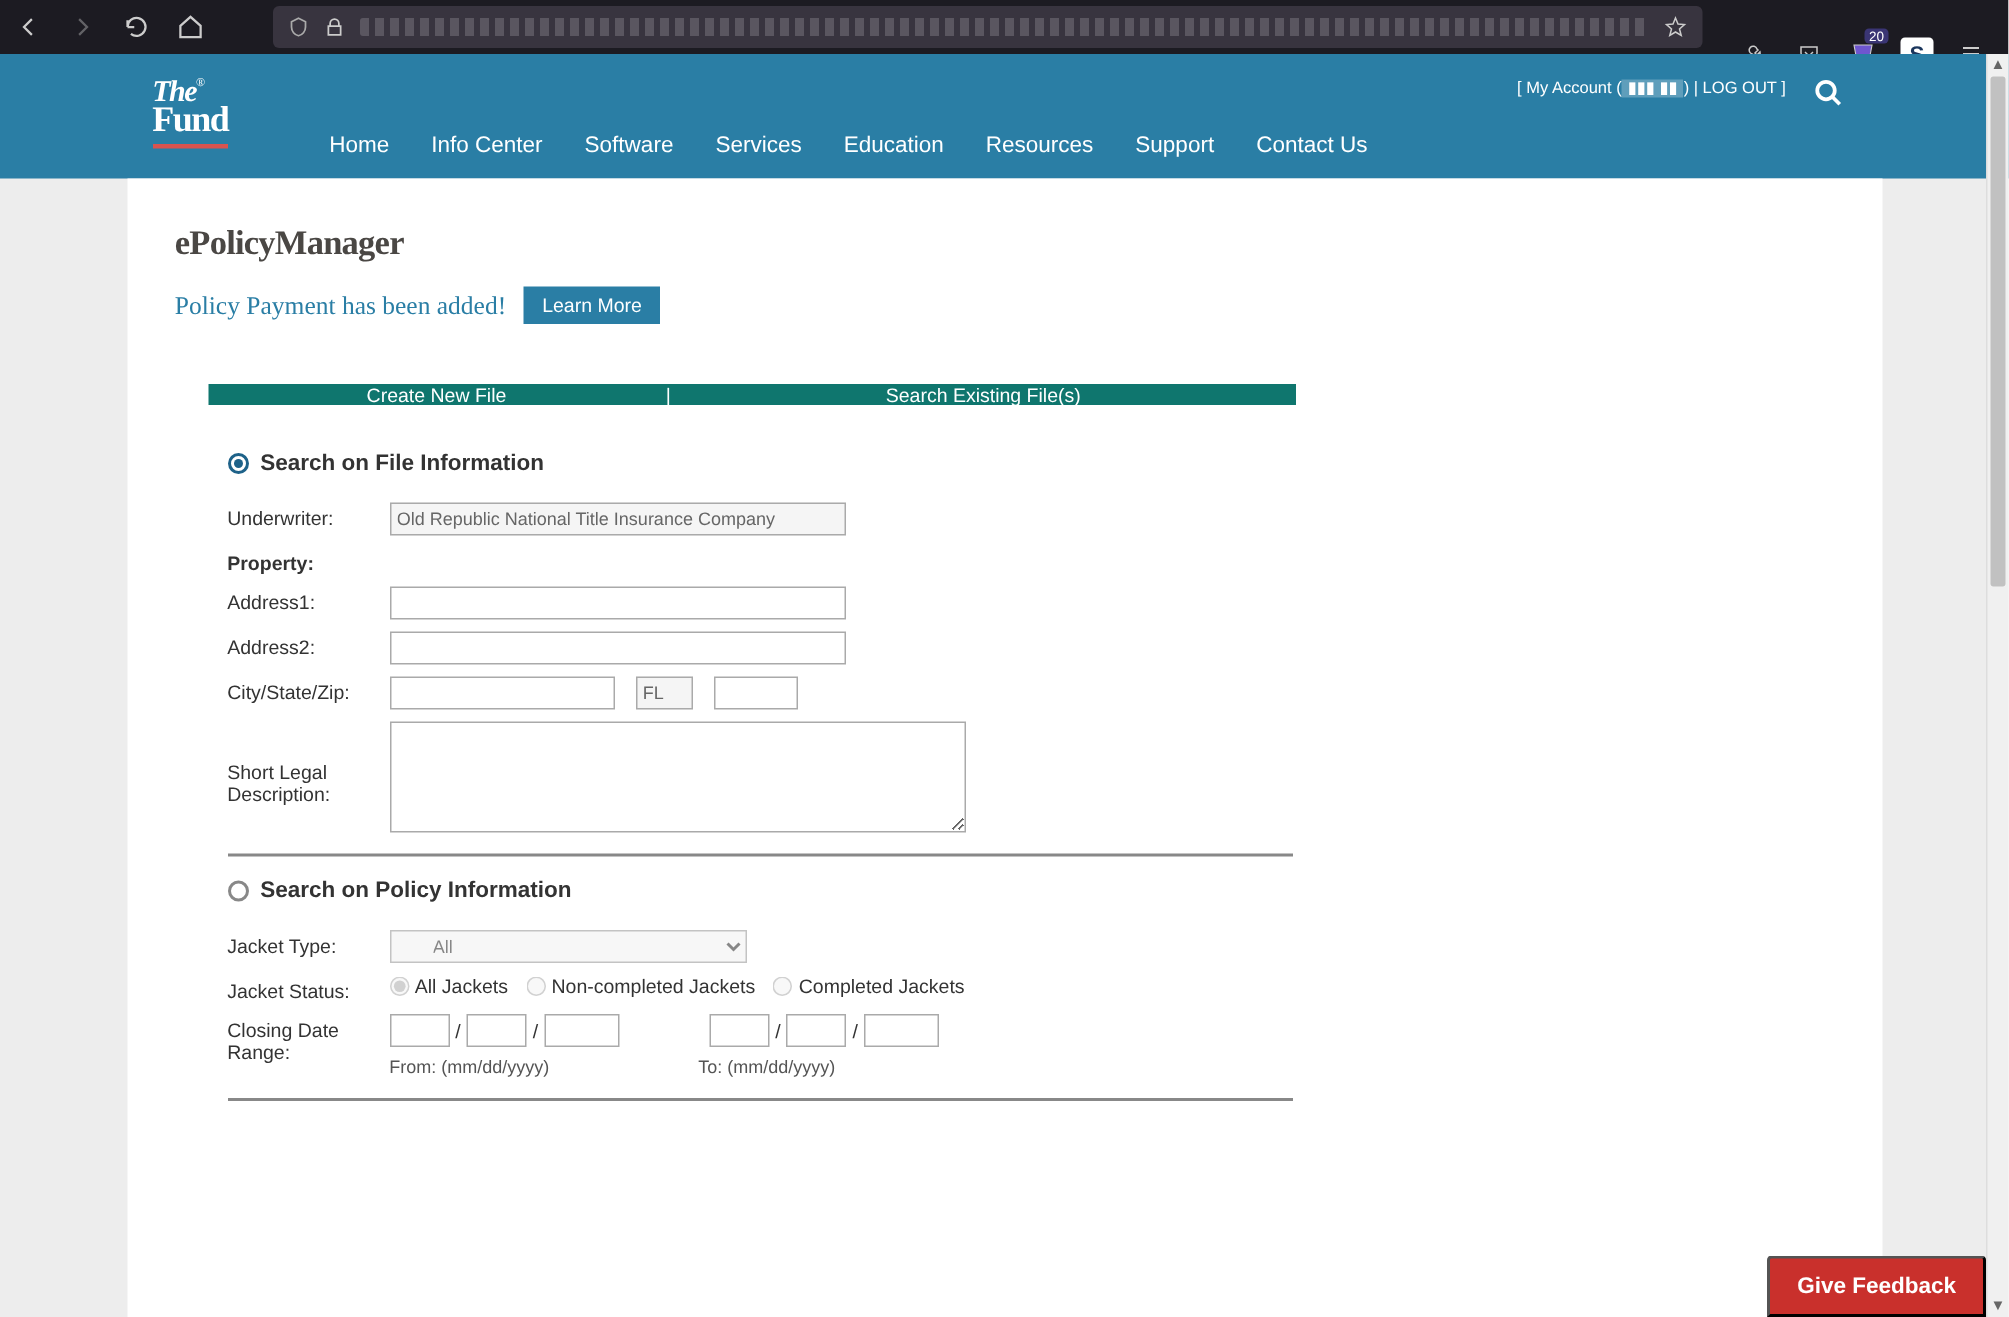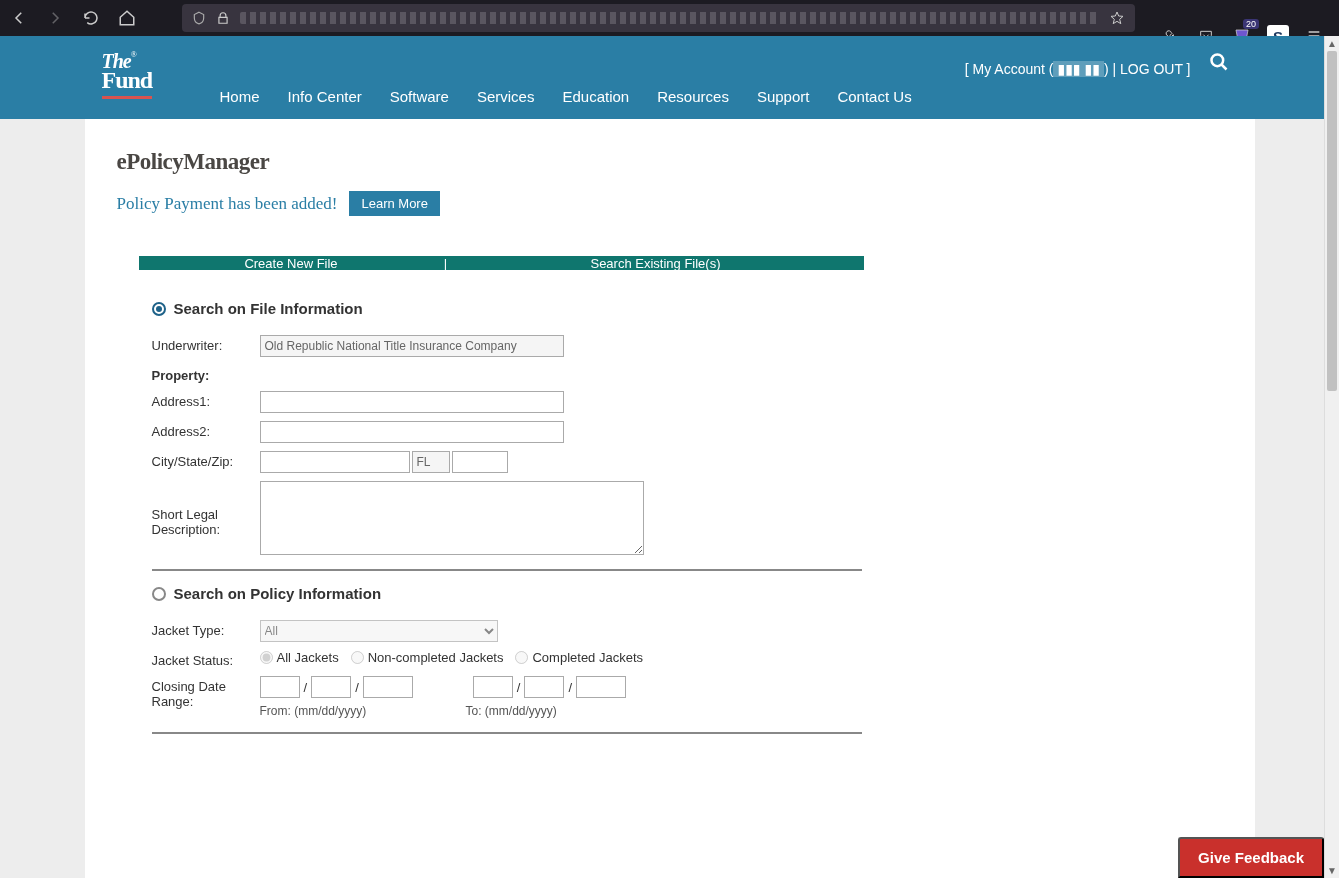--- a/index.html
+++ b/index.html
@@ -24,21 +24,21 @@
 
 
 .site-header { background:#2a7ea5; height:83px; color:#fff; position:relative; }
 .header-inner { max-width:1170px; margin:0 auto; height:100%; position:relative; }
 .logo { position:absolute; left:17px; top:14px; font-family: Georgia, serif; }
 .logo .the { font-size:20px; font-style:italic; font-weight:bold; letter-spacing:-1px;}
 .logo .fund { font-size:24px; font-weight:bold; letter-spacing:-1px; margin-top:-6px; border-bottom:3px solid #d9534f; padding-bottom:2px; display:inline-block;}
 .logo .reg { font-size:8px; vertical-align:top; }
 .nav { position:absolute; bottom:0; left:135px; display:flex; gap:28px; padding-bottom:14px; }
 .nav a { color:#fff; text-decoration:none; font-size:15px; }
-.account-bar { position:absolute; right:26px; top:16px; font-size:14px; display:flex; align-items:flex-end; gap:18px;}
+.account-bar { position:absolute; right:26px; top:16px; font-size:11px; display:flex; align-items:flex-start; gap:18px;}
 .account-bar .blurcode { background:rgba(255,255,255,0.25); padding:0 4px; }
 .search-glass { font-size:20px; }
 
 
 .page { width:1170px; margin:0 auto; background:#fff; min-height:800px; padding:30px 32px 0 32px; position:relative;}
 .page h1 { font-family: Georgia, 'Times New Roman', serif; font-size:23px; color:#4a4744; font-weight:600; margin-bottom:16px; letter-spacing:-0.5px;}
 .notice-row { display:flex; align-items:center; gap:12px; margin-bottom:40px; }
 .notice-row .msg { color:#2a7ea5; font-family: Georgia, serif; font-size:17px; }
 .learn-btn { background:#2a7ea5; color:#fff; border:none; padding:5px 12px; font-size:13px; cursor:pointer; }
 
@@ -56,22 +56,22 @@
 .section-head .t { font-weight:bold; font-size:15px; color:#333; }
 
 .form-row { display:flex; align-items:flex-start; margin-bottom:8px; }
 .form-row .lbl { width:108px; font-size:13px; color:#333; padding-top:3px; }
 .form-row .lbl.bold { font-weight:bold; }
 .form-row input[type=text] { border:1px solid #aaa; height:22px; padding:0 4px; font-size:12px; }
 .form-row input.readonly { background:#f5f5f5; color:#666; }
 .form-row textarea { border:1px solid #aaa; font-size:12px; padding:2px; resize:both; }
 .w304 { width:304px; } .w384 { width:384px; } .w150{width:150px;} .w38{width:38px;} .w56{width:56px;}
 
-.csz { display:flex; gap:2px; }
-select.jacket { width:238px; height:22px; border:1px solid #aaa; background:#f5f5f5; font-size:12px; color:#555;}
+.csz { display:flex; gap:14px; }
+select.jacket { width:238px; height:22px; border:1px solid #aaa; background:#f5f5f5; font-size:12px; color:#555;padding-left:24px;}
 .radio-row { display:flex; gap:12px; align-items:center; font-size:13px; color:#333;}
 .radio-row .rr { display:flex; align-items:center; gap:4px;}
 .radio-row input[type=radio]{ accent-color:#888; }
 .date-grp { display:flex; gap:4px; align-items:center; font-size:13px;}
 .date-grp input { width:40px; height:22px; border:1px solid #aaa; text-align:center;}
 .date-grp input.yr{width:50px;}
 .date-labels { display:flex; font-size:12px; color:#555; margin-top:6px;}
 .date-labels .fl{width:206px;}
 hr.divider { border:none; border-top:2px solid #888; margin:14px 0 14px 0; }
 

